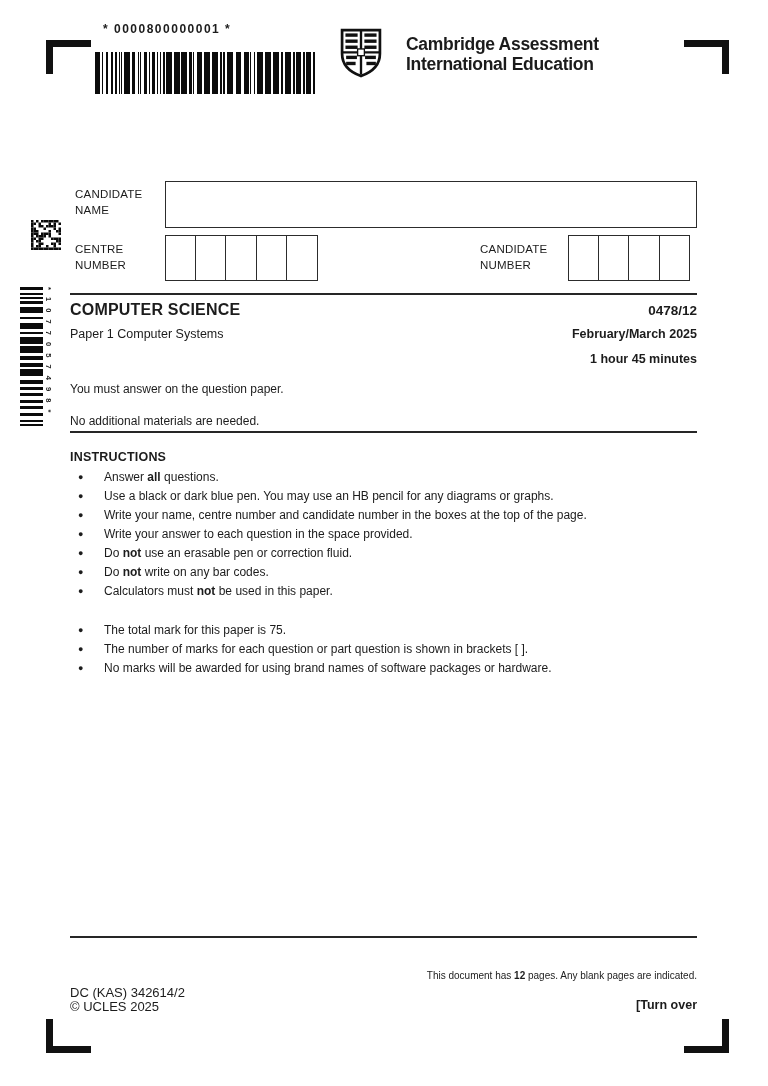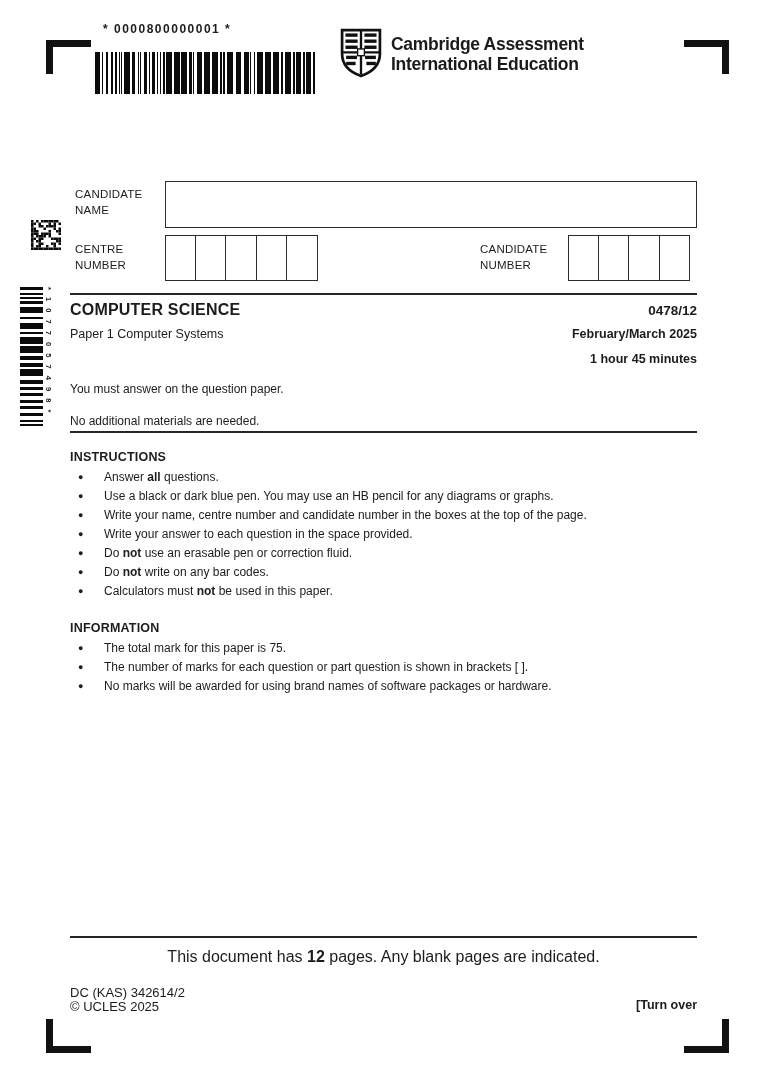--- a/index.html
+++ b/index.html
@@ -13,21 +13,21 @@
   .corner.tl{left:46px;top:40px;border-top-width:7px;border-left-width:7px;}
   .corner.tr{left:684px;top:40px;border-top-width:7px;border-right-width:7px;}
   .corner.bl{left:46px;top:1019px;border-bottom-width:7px;border-left-width:7px;}
   .corner.br{left:684px;top:1019px;border-bottom-width:7px;border-right-width:7px;}
   
   .top-barcode{position:absolute;left:95px;top:22px;width:226px;}
   .top-barcode .bc-label{font-size:12px;font-weight:bold;letter-spacing:1.5px;padding-left:8px;margin-bottom:16px;white-space:nowrap;}
   .bars{height:42px;overflow:hidden;white-space:nowrap;font-size:0;}
   .bars i{display:inline-block;height:100%;background:#0b0b0b;vertical-align:top;}
   
-  .logo{position:absolute;left:340px;top:28px;display:flex;align-items:center;gap:9px;}
+  .logo{position:absolute;left:340px;top:28px;display:flex;align-items:center;gap:24px;}
   .logo-text{font-weight:bold;font-size:17.5px;line-height:1.12;letter-spacing:-0.3px;color:#1b1b1b;}
   
   .title{position:absolute;left:74px;top:126px;font-size:24px;font-weight:bold;letter-spacing:-0.2px;}
   .title sup{font-size:10px;vertical-align:14px;letter-spacing:0;}
   
   .field-label{position:absolute;font-size:11.5px;line-height:16px;letter-spacing:0.2px;}
   .name-box{position:absolute;left:165px;top:181px;width:530px;height:45px;border:1.6px solid #2c2c2c;background:#fff;}
   .cellrow{position:absolute;top:235px;height:46px;display:flex;}
   .cellrow .cell{width:30.5px;height:46px;border:1.6px solid #2c2c2c;border-left-width:0;background:#fff;box-sizing:border-box;}
   .cellrow .cell:first-child{border-left-width:1.6px;}
@@ -55,21 +55,21 @@
   .notice{position:absolute;left:70px;font-size:12px;}
   
   .sect{position:absolute;left:70px;width:630px;}
   .sect-h{font-size:12.5px;font-weight:bold;letter-spacing:0.2px;margin:0 0 4px 0;}
   .blist{margin:0;padding:0;list-style:none;}
   .blist li{display:flex;line-height:18.8px;font-size:12px;}
   .blist .bullet{flex:0 0 26px;padding-left:8px;font-size:9px;line-height:19px;}
   .blist .btext{flex:1;}
   .b{font-weight:bold;}
   
-  .pages-note{position:absolute;left:70px;top:948px;width:627px;text-align:center;font-size:16px;}
+  .pages-note{position:absolute;left:70px;top:970px;width:627px;text-align:right;font-size:10px;}
   .doc-code{position:absolute;left:70px;top:986px;font-size:13px;line-height:14px;}
   .turn-over{position:absolute;right:71px;top:998px;font-size:12.5px;font-weight:bold;}
 </style>
 </head>
 <body>
 
 <div class="page">
 
   <div class="corner tl"></div>
   <div class="corner tr"></div>
@@ -281,21 +281,20 @@
           <span class="btext"><span>Do </span><span class="b">not</span><span> write on any bar codes.</span></span>
         </li>
         <li>
           <span class="bullet">●</span>
           <span class="btext"><span>Calculators must </span><span class="b">not</span><span> be used in this paper.</span></span>
         </li>
       </ul>
   </div>
 
   <div class="sect" style="top:621px;">
-    <div class="sect-h">INFORMATION</div>
     <ul class="blist">
         <li>
           <span class="bullet">●</span>
           <span class="btext"><span>The total mark for this paper is 75.</span></span>
         </li>
         <li>
           <span class="bullet">●</span>
           <span class="btext"><span>The number of marks for each question or part question is shown in brackets [ ].</span></span>
         </li>
         <li>

